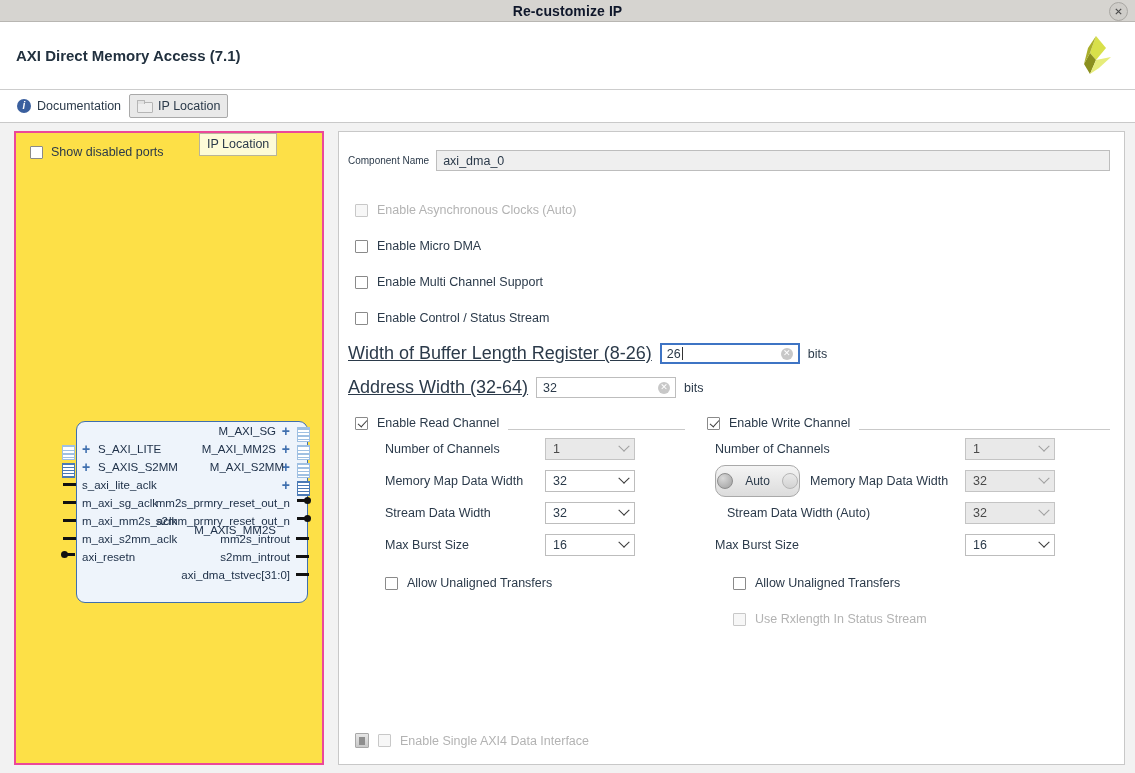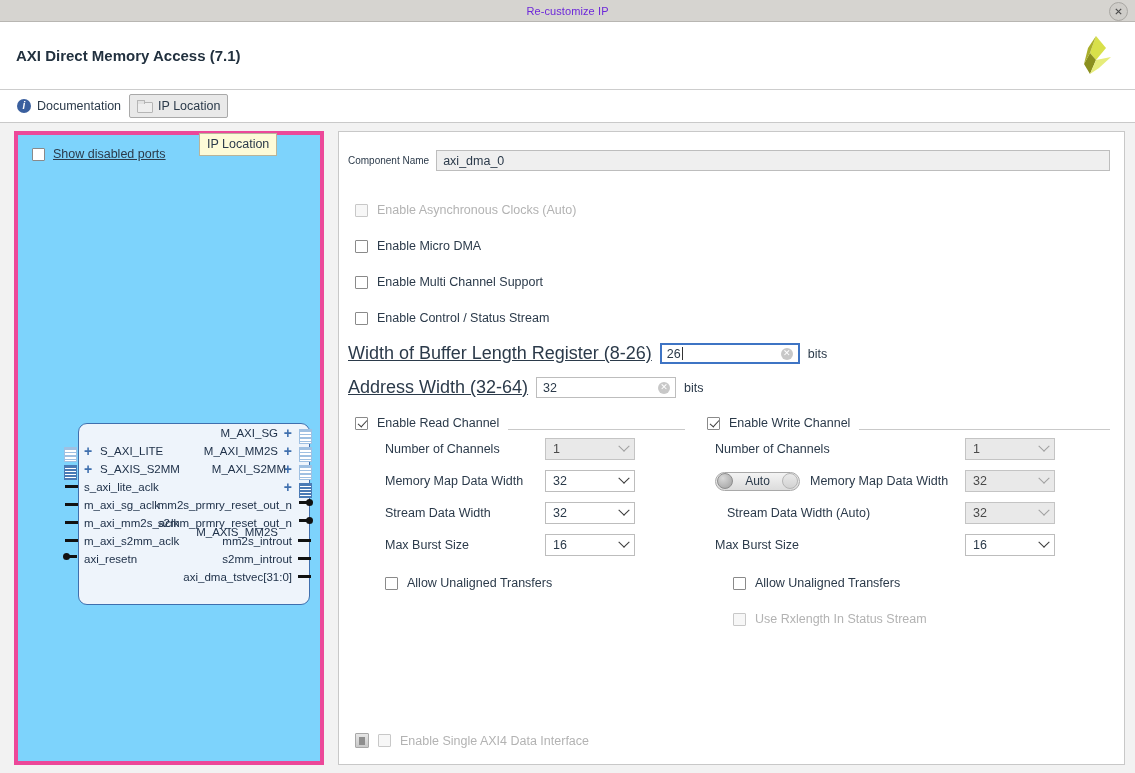--- a/index.html
+++ b/index.html
@@ -22,23 +22,23 @@
   .titlebar {
     height: 21px;
     background: #d6d4d0;
     border-bottom: 1px solid #b8b6b2;
     display: flex;
     align-items: center;
     justify-content: center;
     position: relative;
   }
   .titlebar-text {
-    font-size: 11px;
-    font-weight: normal;
-    color: #6d28d9;
+    font-size: 14px;
+    font-weight: bold;
+    color: #0f172a;
     letter-spacing: .1px;
   }
   .titlebar-close {
     position: absolute;
     right: 7px; top: 2px;
     width: 17px; height: 17px;
     border-radius: 50%;
     background: #cfcdc9;
     border: 1px solid #a9a7a3;
     display: flex; align-items: center; justify-content: center;
@@ -131,26 +131,25 @@
     background: #f2f2f2;
     display: flex;
     padding: 8px 10px 8px 14px;
     box-sizing: border-box;
     gap: 14px;
   }
 
   
   .left-panel {
     width: 310px;
-    background: #7dd3fc;
-    border: 4px solid #ec4899;
+    background: #fde047;
+    border: 2px solid #ec4899;
     position: relative;
     box-sizing: border-box;
     flex: 0 0 310px;
-    text-decoration: underline;
   }
   .show-ports-row {
     display: flex; align-items: center; gap: 8px;
     padding: 12px 0 0 14px;
   }
   .chk {
     width: 13px; height: 13px;
     border: 1px solid #8a8a8a;
     background: #fff;
     box-sizing: border-box;
@@ -393,21 +392,21 @@
     border-right: 1.6px solid #3a3a3a;
     border-bottom: 1.6px solid #3a3a3a;
     transform: rotate(45deg) translate(-2px,-2px);
   }
   .combo.disabled .chev {
     border-color: #a0a0a0;
   }
 
   
   .toggle {
-    width: 85px; height: 19px;
+    width: 85px; height: 32px;
     border-radius: 10px;
     background: linear-gradient(to bottom, #f4f4f4, #dcdcdc);
     border: 1px solid #a9a9a9;
     box-sizing: border-box;
     display: flex; align-items: center; justify-content: space-between;
     padding: 0 1px;
     position: relative;
     cursor: pointer;
   }
   .toggle .knob {

